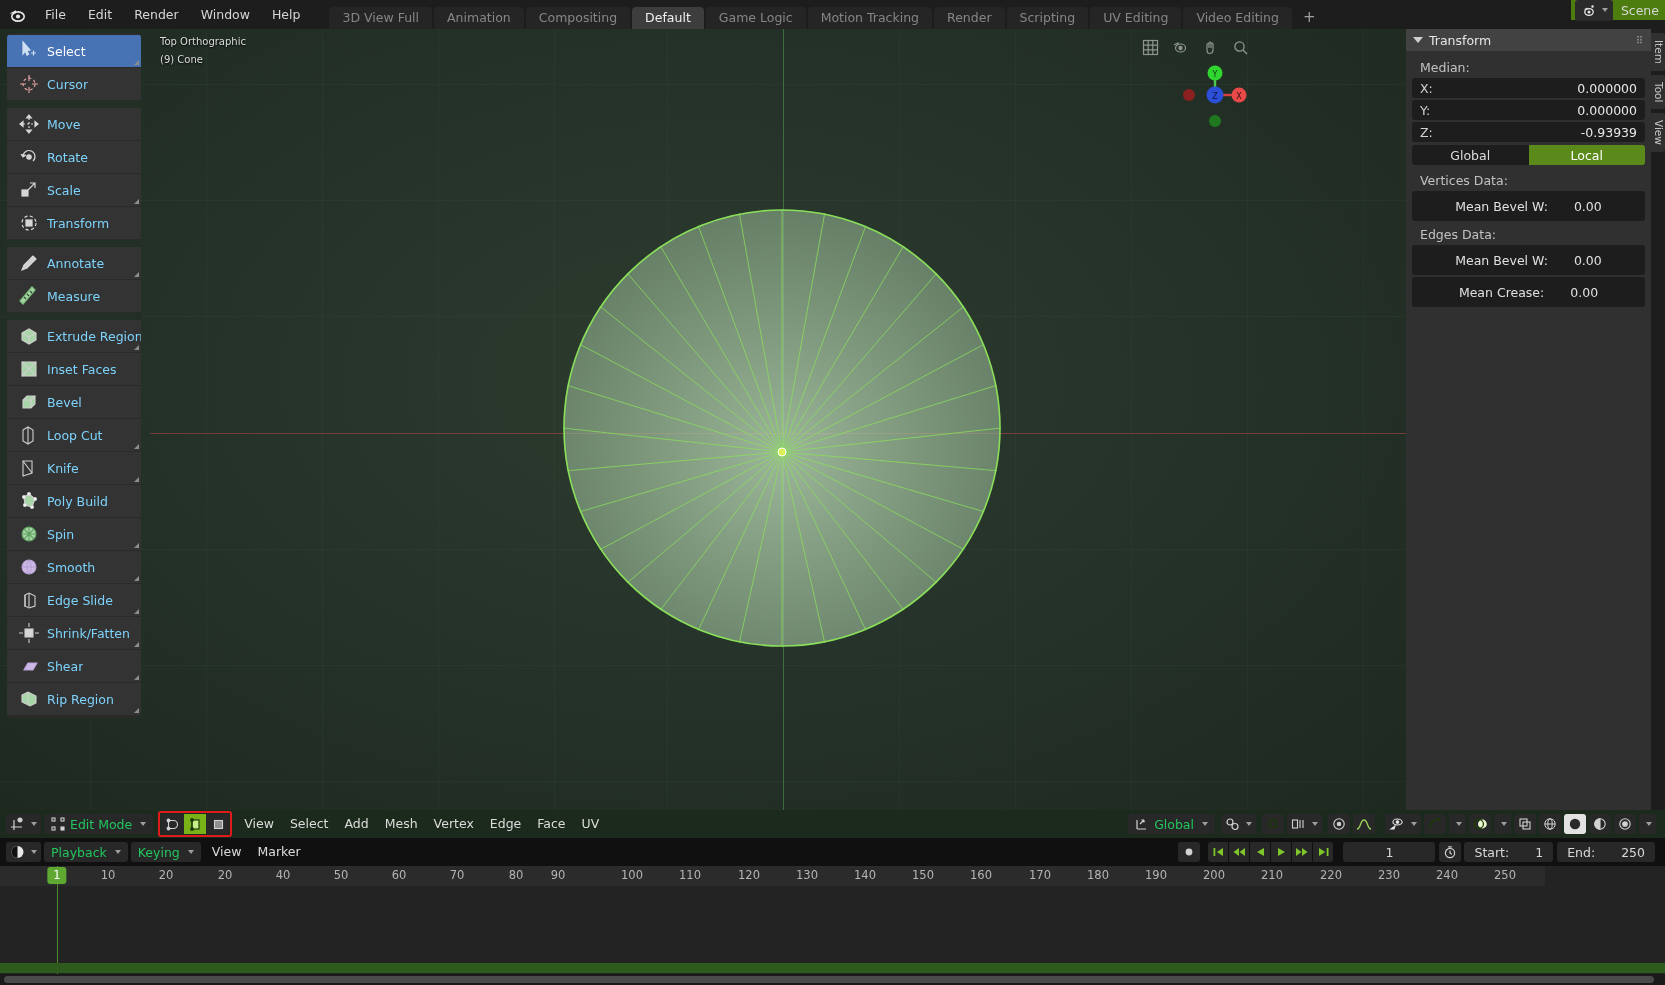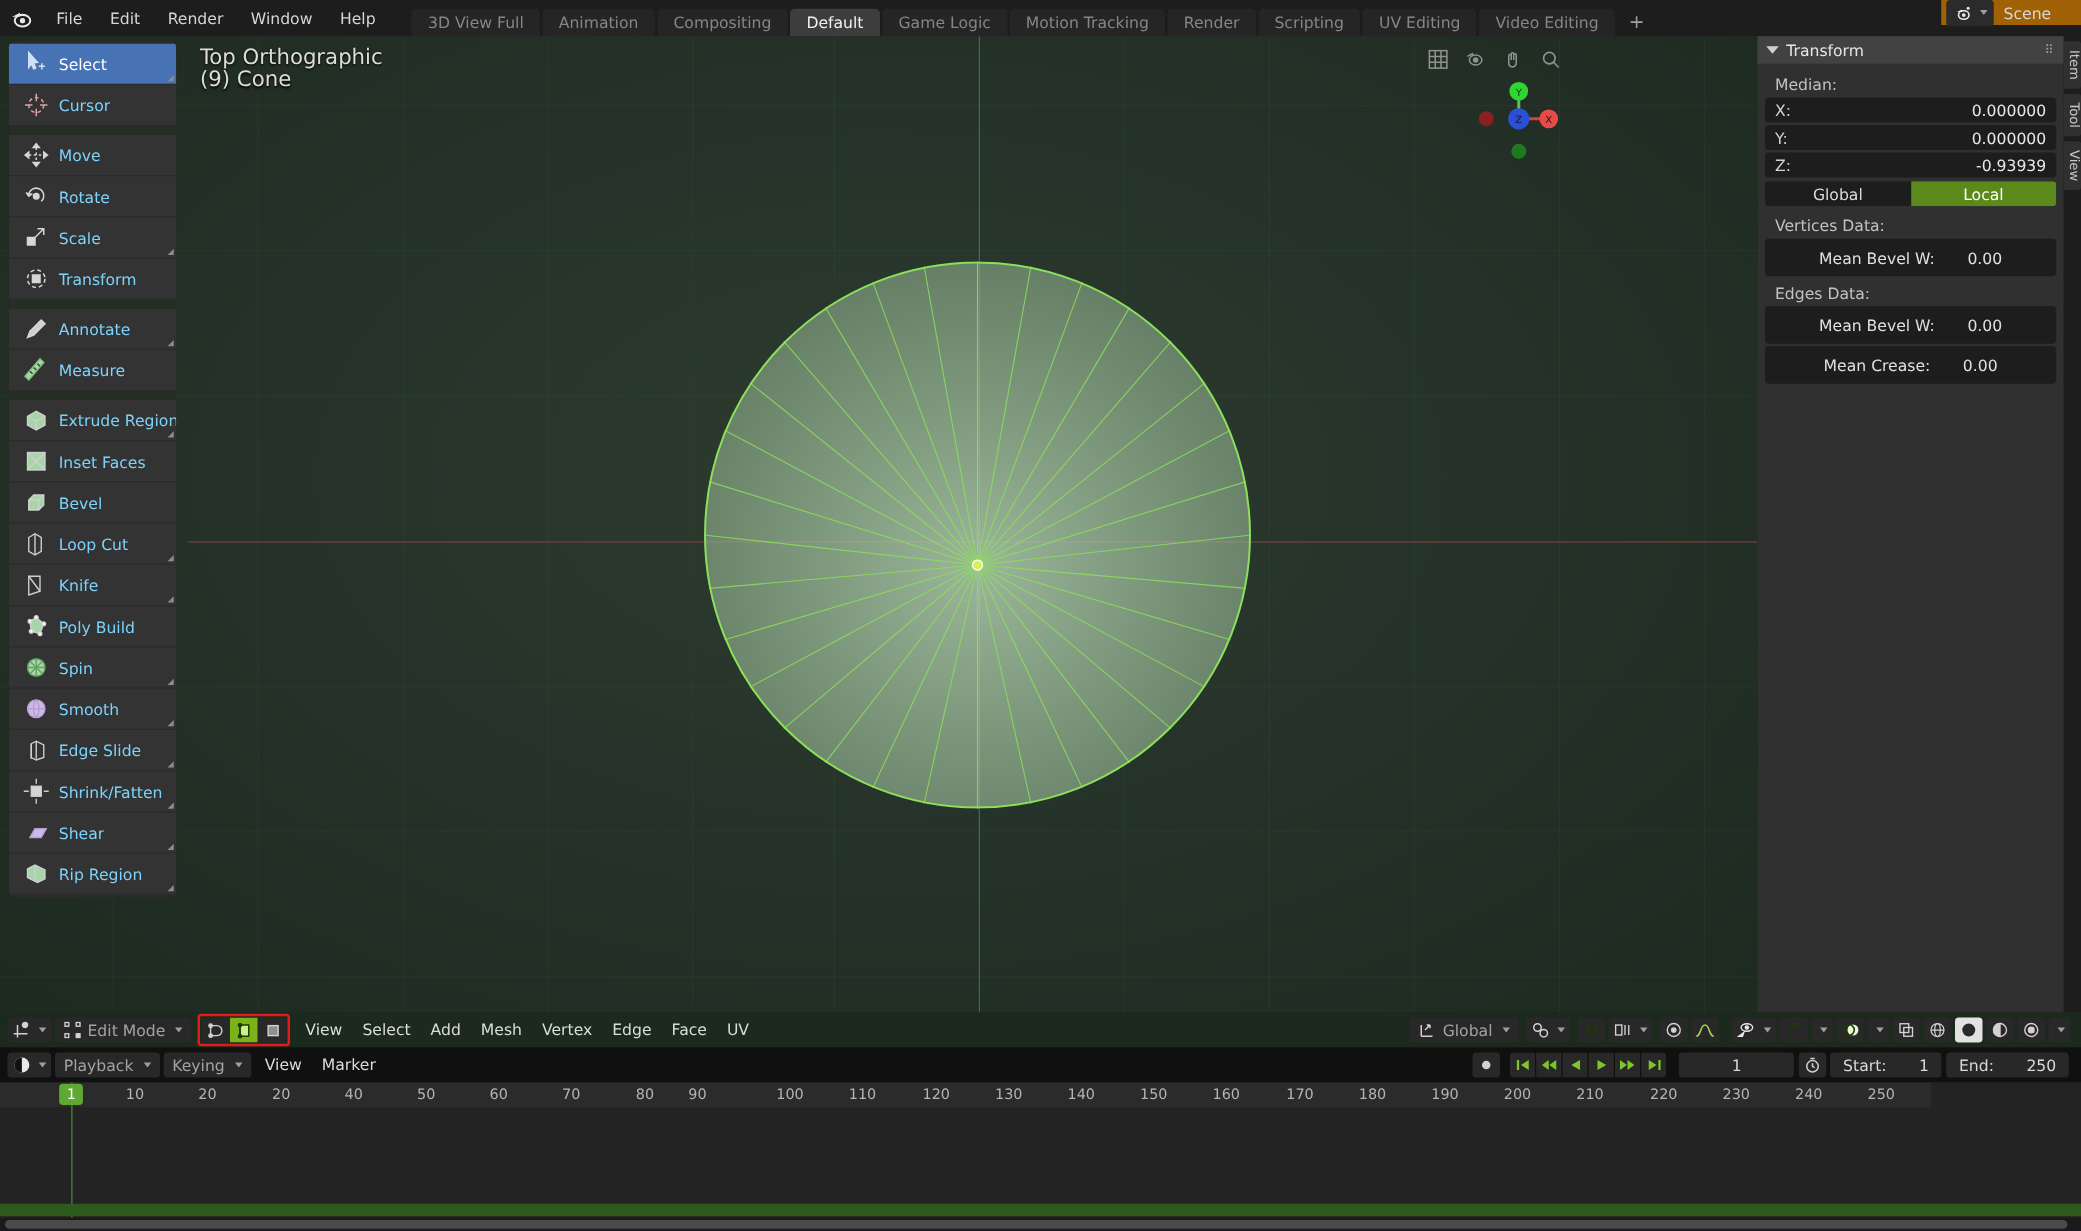--- a/index.html
+++ b/index.html
@@ -11,38 +11,38 @@
   .topbar { position:absolute; left:0; top:0; width:1665px; height:29px;
     background:#1d1d1d; display:flex; align-items:center; }
   .blender-logo { width:34px; height:29px; display:flex; align-items:center; justify-content:center; }
   .menu-item { padding:0 11px; height:29px; line-height:29px; color:#d6d6d6; font-size:12.5px; }
   .ws-tabs { display:flex; align-items:flex-end; height:29px; margin-left:18px; }
   .ws-tab { padding:0 13px; height:22px; line-height:22px; color:#868686; font-size:12.5px;
     border-radius:4px 4px 0 0; background:#252525; margin-right:2px; }
   .ws-tab.active { background:#3d3d3d; color:#f0f0f0; }
   .ws-add { color:#a0a0a0; padding:0 9px; height:22px; line-height:20px; font-size:15px; }
   .topbar-right { position:absolute; right:0; top:0; height:20px; display:flex; align-items:center;
-    background:#a16207; padding-right:24px; }
+    background:#4d7c0f; padding-right:6px; }
   .scene-ctl { display:flex; align-items:center; height:21px; background:#2b2b2b; border-radius:3px;
     padding:0 5px; margin-left:4px; }
   .scene-icon { width:19px; height:19px; display:flex; align-items:center; justify-content:center; }
   .scene-name { padding-left:8px; color:#d8d8d8; font-size:12.5px; }
 
   
   .viewport { position:absolute; left:0; top:29px; width:1406px; height:781px;
     background:radial-gradient(ellipse at 50% 45%, #2d3b2e 0%, #26332a 45%, #1e2a20 100%); }
   .grid-v,.grid-h { position:absolute; background:rgba(120,160,120,0.055); }
   .grid-v { width:1px; height:781px; top:0; }
   .grid-h { height:1px; width:1406px; left:0; }
   .axis-x { position:absolute; left:150px; top:404px; width:1256px; height:1px;
     background:rgba(190,70,70,0.55); }
   .axis-y { position:absolute; left:783px; top:0; width:1px; height:781px;
     background:rgba(90,180,90,0.45); }
 
-  .vp-text { position:absolute; left:160px; color:#dcdcdc; font-size:17px; text-shadow:0 1px 2px #000; }
+  .vp-text { position:absolute; left:160px; color:#dcdcdc; font-size:10px; text-shadow:0 1px 2px #000; }
 
   .cone { position:absolute; left:563px; top:180px; width:438px; height:438px; }
 
   .vp-icons { position:absolute; right:155px; top:8px; display:flex; gap:9px; }
   .vp-ic { width:21px; height:21px; opacity:.62; display:flex; align-items:center; justify-content:center; }
 
   .gizmo { position:absolute; right:155px; top:30px; width:72px; height:72px; }
 
   
   .toolbar { position:absolute; left:7px; top:33px; width:134px; background:#2b2b2b;
@@ -78,21 +78,21 @@
   .seg > div.on { background:#5b8a1a; color:#ffffff; }
 
   .tabstrip { position:absolute; left:1651px; top:29px; width:14px; height:781px; background:#1d1d1d; }
   .vtab { width:14px; background:#303030; margin-top:4px; color:#c6c6c6; font-size:10.5px;
     writing-mode:vertical-rl; text-align:center; padding:7px 0; border-radius:0 3px 3px 0; }
 
   
   .vheader { position:absolute; left:0; top:810px; width:1665px; height:28px;
     background:#1b2a1c; display:flex; align-items:center; padding:0 6px; }
   .hbtn { display:flex; align-items:center; height:20px; background:#282828; border-radius:3px;
-    padding:0 7px; margin-right:3px; color:#a3a3a3; font-size:12.5px; gap:5px; }
+    padding:0 7px; margin-right:3px; color:#22c55e; font-size:12.5px; gap:5px; }
   .hmenu { padding:0 8px; height:20px; line-height:20px; color:#dcdcdc; font-size:12.5px; }
   .chev { width:0;height:0;border-left:3.5px solid transparent;border-right:3.5px solid transparent;
     border-top:4px solid #9e9e9e; margin-left:3px; }
   .selmodes { display:flex; gap:1px; background:#282828; border-radius:3px; overflow:hidden; }
   .selmode { width:22px; height:20px; display:flex; align-items:center; justify-content:center;
     background:#282828; }
   .selmode.on { background:#7ab317; }
   .redbox { border:2px solid #e01b1b; border-radius:3px; padding:1px; margin:0 4px 0 2px;
     display:flex; }
   .toggle-on { background:#7ab317; }

